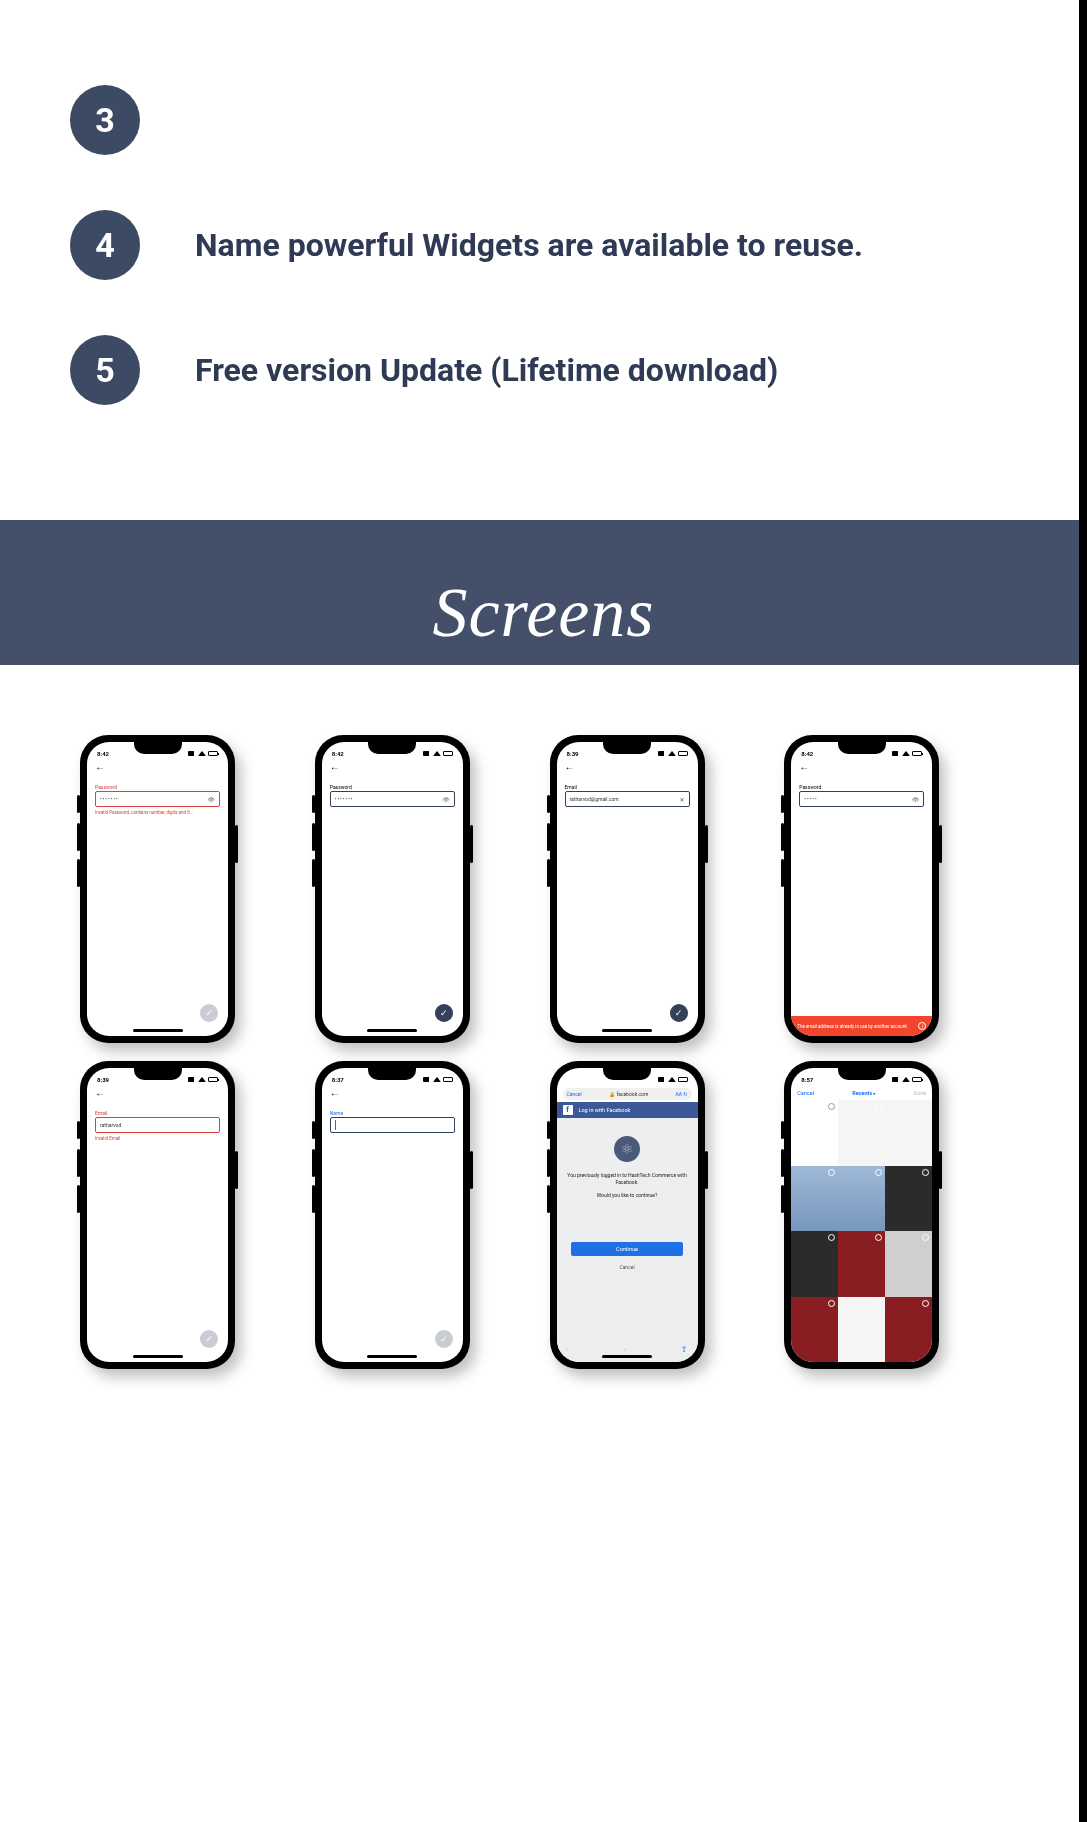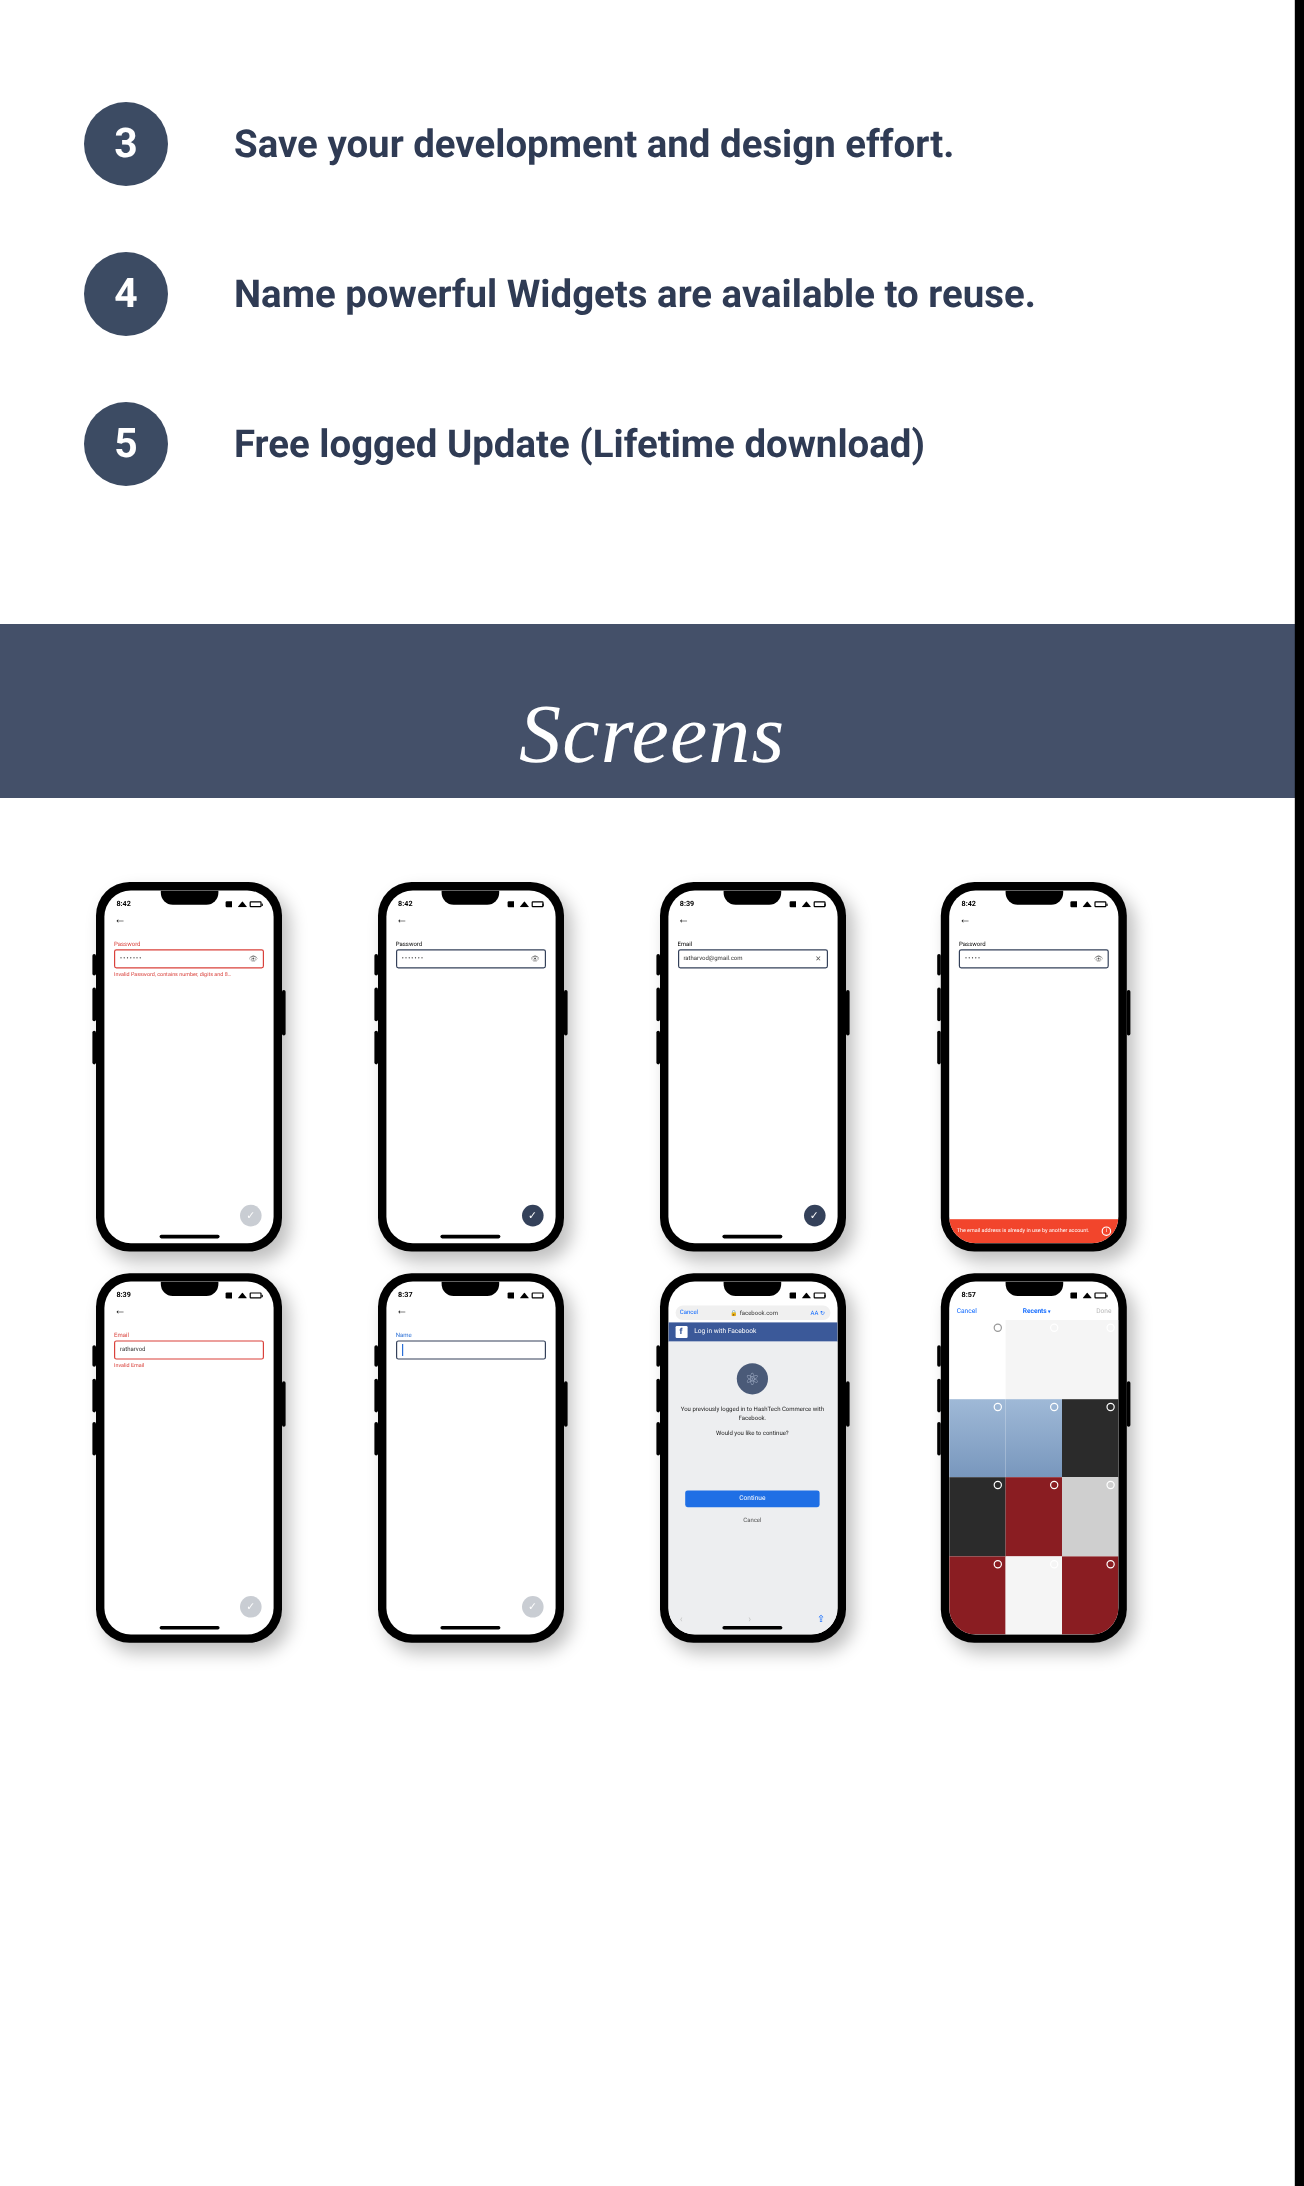--- a/index.html
+++ b/index.html
@@ -182,29 +182,28 @@
 </style>
 </head>
 <body>
 
 <div class="page">
   <div class="right-stripe"></div>
 
   <div class="features">
     <div class="feature-row">
       <div class="num-circle">3</div>
-      <div class="feature-text">Save your development and design effort.</div>
     </div>
     <div class="feature-row">
       <div class="num-circle">4</div>
       <div class="feature-text">Name powerful Widgets are available to reuse.</div>
     </div>
     <div class="feature-row">
       <div class="num-circle">5</div>
-      <div class="feature-text">Free logged Update (Lifetime download)</div>
+      <div class="feature-text">Free version Update (Lifetime download)</div>
     </div>
   </div>
 
   <div class="band">
     <div class="band-title">Screens</div>
   </div>
 
   <div class="phone-grid">
 
     <div class="phone">

